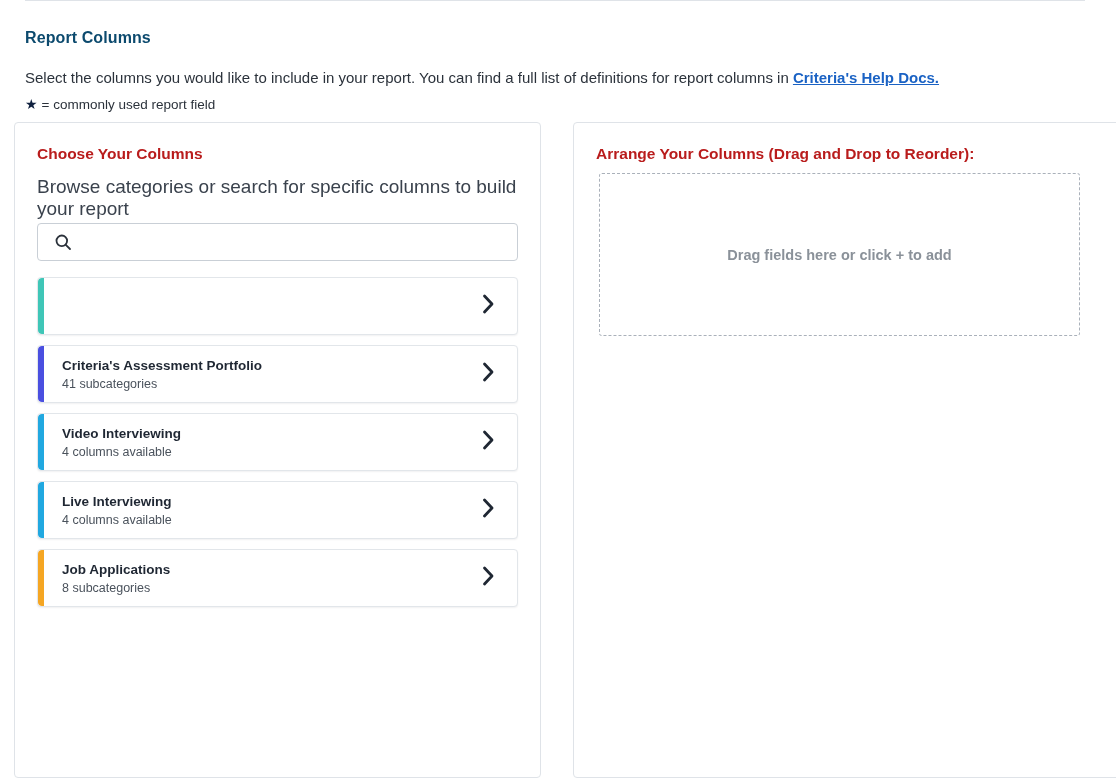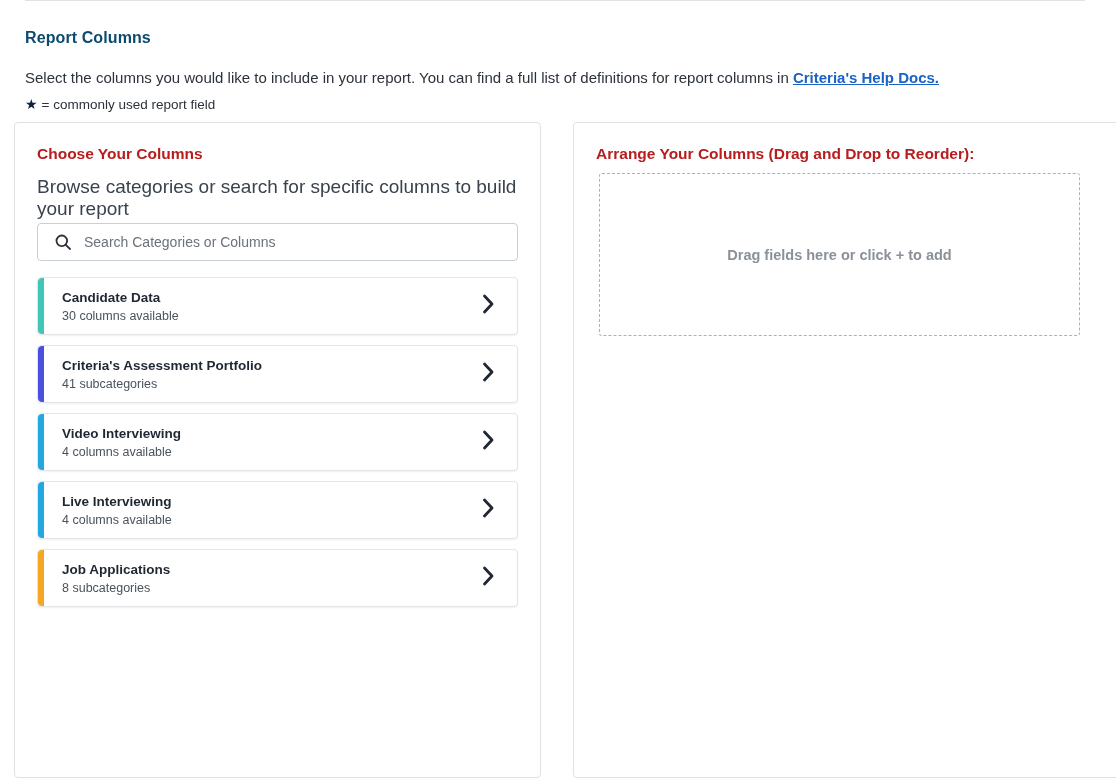--- a/index.html
+++ b/index.html
@@ -226,31 +226,26 @@
     <div class="panel-heading">Choose Your Columns</div>
     <div class="panel-sub">Browse categories or search for specific columns to build your report</div>
 
     <div class="search-box">
       <span class="mag">
         <svg width="18" height="18" viewBox="0 0 18 18" fill="none" xmlns="http://www.w3.org/2000/svg">
           <circle cx="7.8" cy="7.8" r="5.3" stroke="#2b323b" stroke-width="1.8"></circle>
           <line x1="11.8" y1="11.8" x2="16" y2="16" stroke="#2b323b" stroke-width="1.8" stroke-linecap="round"></line>
         </svg>
       </span>
-      <input type="text" placeholder="Search Categories or Columns" style="">
     </div>
 
     <div class="cat-list">
 
       <div class="cat-card">
         <span class="cat-accent" style="background:#3fc6b7"></span>
-        <div class="cat-text">
-          <div class="cat-name">Candidate Data</div>
-          <div class="cat-meta">30 columns available</div>
-        </div>
         <span class="chev">
           <svg width="13" height="20" viewBox="0 0 13 20" fill="none" xmlns="http://www.w3.org/2000/svg">
             <path d="M2.5 2 L10 10 L2.5 18" stroke="#1f2733" stroke-width="2.8" stroke-linecap="round" stroke-linejoin="round"></path>
           </svg>
         </span>
       </div>
 
 
       <div class="cat-card">
         <span class="cat-accent" style="background:#4a4fe0"></span>

